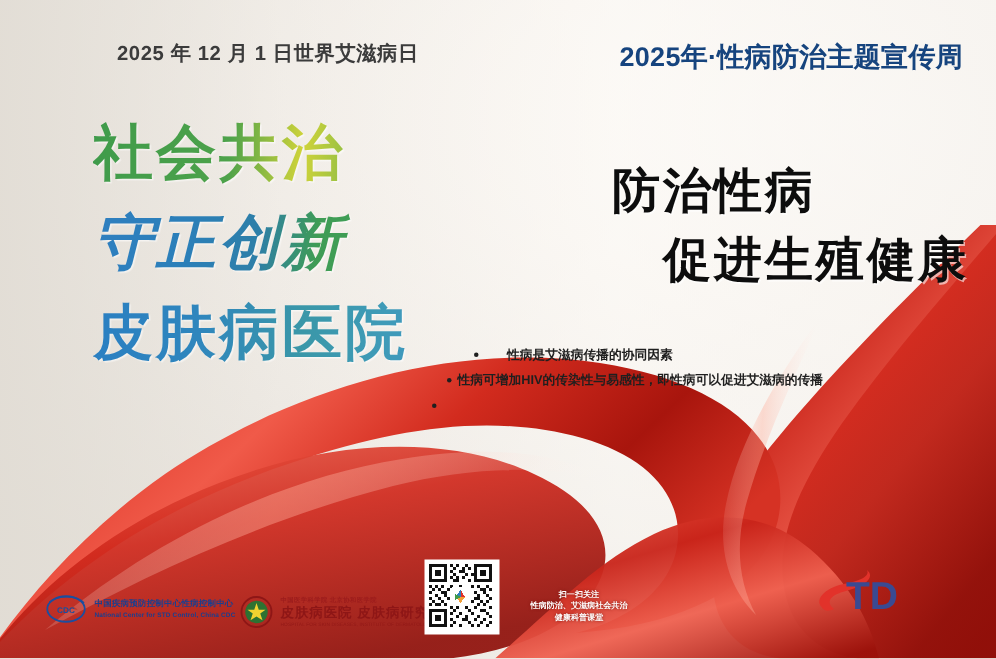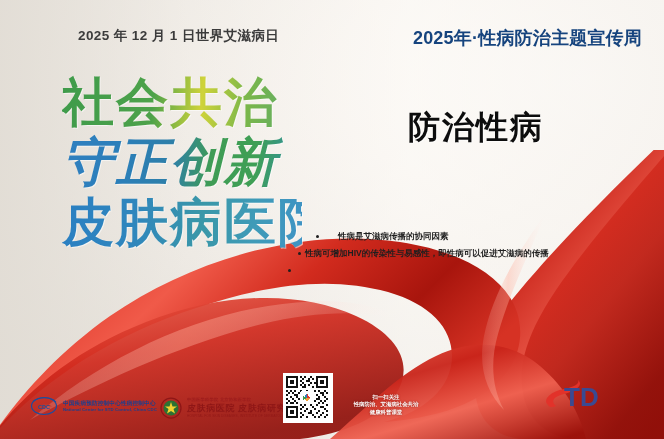--- a/index.html
+++ b/index.html
@@ -28,21 +28,21 @@
   }
   .weektag{
     position:absolute;right:22px;top:26px;
     font-size:18px;font-weight:bold;letter-spacing:.2px;
     color:#16447e;white-space:nowrap;
   }
 
   
   .maintitle{position:absolute;left:62px;top:72px;width:240px;}
   .mt-line{
-    font-size:52px;font-weight:bold;line-height:60px;
+    font-size:40px;font-weight:bold;line-height:60px;
     letter-spacing:2px;white-space:nowrap;
     -webkit-background-clip:text;background-clip:text;color:transparent;
     filter:drop-shadow(1px 1px 0 rgba(255,255,255,.55));
   }
   .mt-1{background-image:linear-gradient(95deg,#3f9b4b 0%,#4da24a 38%,#cfd33a 58%,#7bb74a 76%,#5aa96c 100%);}
   .mt-2{background-image:linear-gradient(95deg,#2f7fc0 0%,#2b7fb9 26%,#2e7fa8 46%,#3f9c55 62%,#3f9f55 80%,#2f8fb0 100%);font-style:italic;}
   .mt-3{background-image:linear-gradient(95deg,#2a7fc2 0%,#2f86bd 30%,#3a97a8 58%,#3f9bb8 80%,#3f93c4 100%);}
 
   
   .righttitle{position:absolute;left:392px;top:104px;margin-left:16px;}
@@ -158,20 +158,21 @@
   <div class="weektag">2025年·性病防治主题宣传周</div>
 
   <div class="maintitle">
     <div class="mt-line mt-1">社会共治</div>
     <div class="mt-line mt-2">守正创新</div>
     <div class="mt-line mt-3">皮肤病医院</div>
   </div>
 
   <div class="righttitle">
     <div class="rt-line rt-1">防治性病</div>
+    <div class="rt-line rt-2">促进生殖健康</div>
   </div>
 
   <div class="bullets">
     <div class="bl bl-1">
       <span class="dot"></span>
       <span>性病是艾滋病传播的协同因素</span>
     </div>
     <div class="bl bl-2">
       <span class="dot"></span>
       <span>性病可增加HIV的传染性与易感性，即性病可以促进艾滋病的传播</span>

